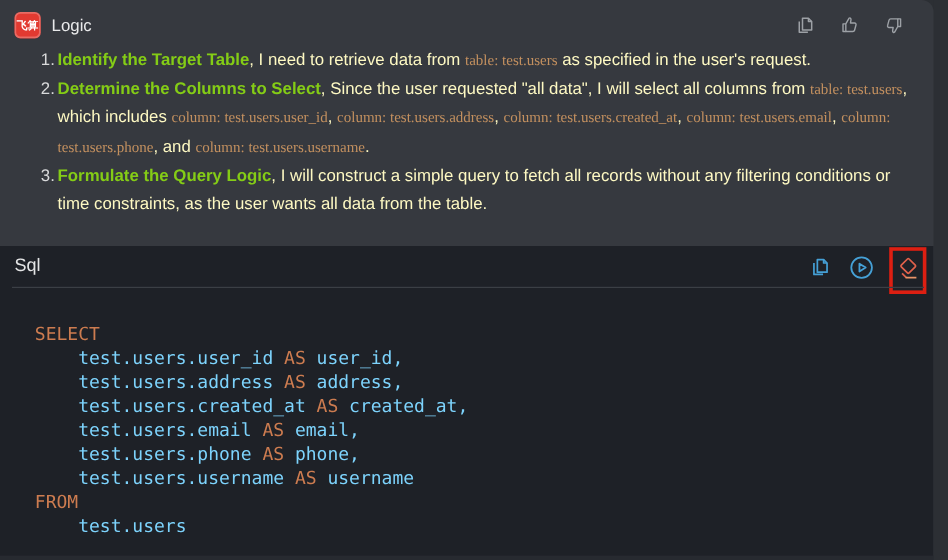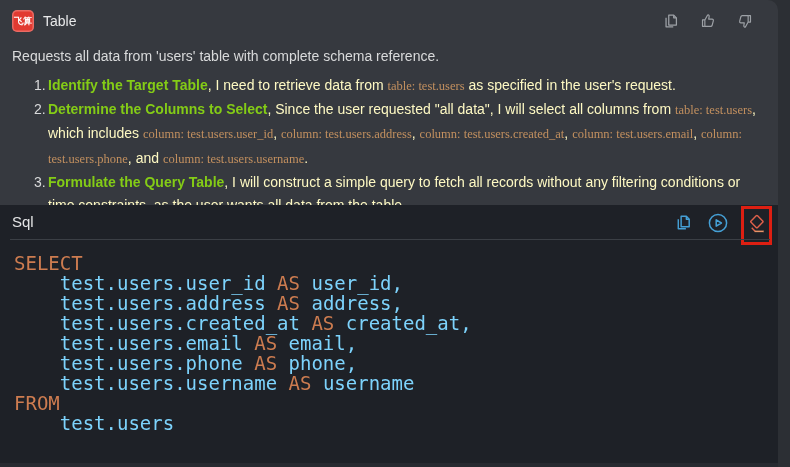--- a/index.html
+++ b/index.html
@@ -61,40 +61,40 @@
   }
   .code-actions .cicon { position: absolute; cursor: pointer; }
   .cicon-copy { left: 674px; top: 8px; color: #45a0d6; }
   .cicon-play { left: 707px; top: 7px; color: #45a0d6; }
   .cicon-erase { left: 746px; top: 9px; color: #e0614b; }
   .annotation-box {
     position: absolute; left: 741px; top: 1px; width: 31px; height: 39px;
     border: 3px solid #dd1f12; pointer-events: none;
   }
   pre.sql-code {
-    margin: 0; padding: 15px 14px;
+    margin: 15px; padding: 15px 14px;
     font-family: "DejaVu Sans Mono", monospace;
-    font-size: 19px; line-height: 20px;
+    font-size: 15px; line-height: 20px;
     color: #d6d9dd; white-space: pre;
   }
   .tok-kw { color: #cd7c50; }
   .tok-plain { color: #7dd3fc; }
   .bottom-band { position: absolute; left: 0; bottom: 0; width: 778px; height: 4px; background: #272a30; }
 </style>
 </head>
 <body>
 
 <div class="screen">
   <div class="right-strip"></div>
 
   <div class="card">
 
     <div class="msg-header">
       <span class="logo">飞算</span>
-      <span class="app-name">Table</span>
+      <span class="app-name">Logic</span>
       <div class="header-actions">
         <span class="gicon">
           <svg viewBox="0 0 20 20" width="18" height="18" fill="none" stroke="currentColor" stroke-width="1.4" stroke-linejoin="round">
             <path d="M7.5 3.5 H13 L16 6.5 V14.5 H7.5 Z"></path>
             <path d="M13 3.5 V6.5 H16"></path>
             <path d="M4.5 6.5 V16.5 H12.5"></path>
           </svg>
         </span>
         <span class="gicon">
           <svg viewBox="0 0 20 20" width="18" height="18" fill="none" stroke="currentColor" stroke-width="1.3" stroke-linejoin="round">
@@ -107,25 +107,24 @@
             <g transform="rotate(180 10 10)">
               <path d="M6.5 8.8 L9.4 3.6 C10.2 2.8 11.4 3.5 11.3 4.8 L10.8 7.9 H14.6 C15.6 7.9 16.2 8.8 15.9 9.8 L14.6 14.7 C14.4 15.5 13.8 15.9 13 15.9 H6.5 Z"></path>
               <path d="M6.5 8.8 H3.9 V15.9 H6.5"></path>
             </g>
           </svg>
         </span>
       </div>
     </div>
 
     <div class="msg-body">
-      <p class="intro">Requests all data from 'users' table with complete schema reference.</p>
       <ol class="steps">
           <li><span class="li-num">1.</span><span class="seg-bold">Identify the Target Table</span><span class="seg-text">, I need to retrieve data from </span><span class="seg-code">table: test.users</span><span class="seg-text"> as specified in the user's request.</span></li>
           <li><span class="li-num">2.</span><span class="seg-bold">Determine the Columns to Select</span><span class="seg-text">, Since the user requested "all data", I will select all columns from </span><span class="seg-code">table: test.users</span><span class="seg-text">, which includes </span><span class="seg-code">column: test.users.user_id</span><span class="seg-text">, </span><span class="seg-code">column: test.users.address</span><span class="seg-text">, </span><span class="seg-code">column: test.users.created_at</span><span class="seg-text">, </span><span class="seg-code">column: test.users.email</span><span class="seg-text">, </span><span class="seg-code">column: test.users.phone</span><span class="seg-text">, and </span><span class="seg-code">column: test.users.username</span><span class="seg-text">.</span></li>
-          <li><span class="li-num">3.</span><span class="seg-bold">Formulate the Query Table</span><span class="seg-text">, I will construct a simple query to fetch all records without any filtering conditions or time constraints, as the user wants all data from the table.</span></li>
+          <li><span class="li-num">3.</span><span class="seg-bold">Formulate the Query Logic</span><span class="seg-text">, I will construct a simple query to fetch all records without any filtering conditions or time constraints, as the user wants all data from the table.</span></li>
         </ol>
     </div>
 
     <div class="code-section">
       <div class="code-header">
         <span class="code-lang">Sql</span>
         <div class="code-actions">
           <span class="cicon cicon-copy">
             <svg viewBox="0 0 20 20" width="19" height="19" fill="none" stroke="currentColor" stroke-width="1.5" stroke-linejoin="round">
               <path d="M7.5 3.5 H13 L16 6.5 V14.5 H7.5 Z"></path>

